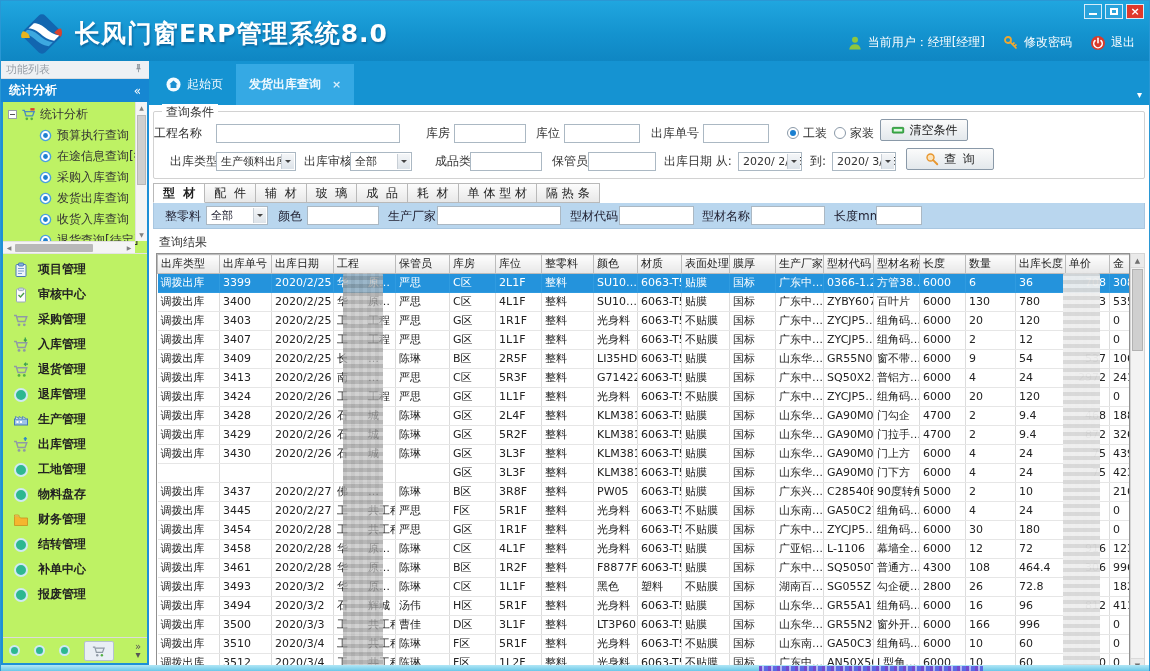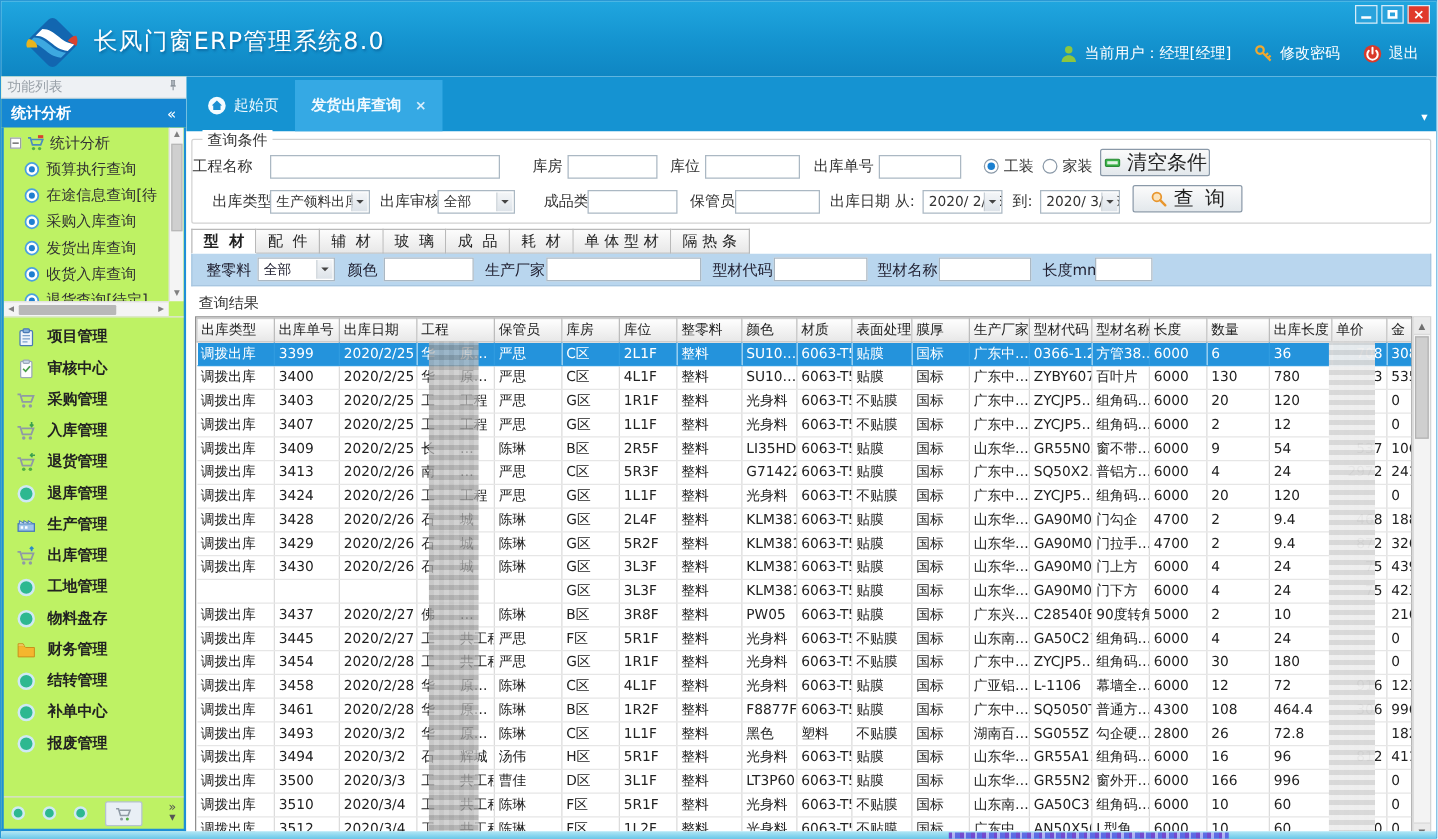--- a/index.html
+++ b/index.html
@@ -3,21 +3,21 @@
 <meta charset="utf-8">
 <style>
   *{box-sizing:border-box;margin:0;padding:0}
   html,body{width:1150px;height:671px;overflow:hidden}
   body{font-family:"DejaVu Sans","Liberation Sans",sans-serif;background:#fff;font-size:12px}
   .app{width:1150px;height:671px;display:flex;flex-direction:column;position:relative;background:#fff;border:1px solid #2a97d4}
 
   
   .titlebar{height:60px;flex:none;background:linear-gradient(#20a6df,#1493cf 55%,#0f86c3);position:relative;display:flex;align-items:center}
   .logo{width:46px;height:46px;margin:6px 10px 0 18px;flex:none}
-  .app-title{color:#fff;font-size:19px;font-weight:400;letter-spacing:1px;margin-top:4px;text-shadow:1px 2px 2px rgba(0,60,110,.45)}
+  .app-title{color:#fff;font-size:25px;font-weight:700;letter-spacing:1px;margin-top:4px;text-shadow:1px 2px 2px rgba(0,60,110,.45)}
   .win-controls{position:absolute;top:3px;right:5px;display:flex;gap:3px}
   .wc{width:18px;height:15px;background:#2aa3dc;border:1px solid #d6ecf9;color:#fff;text-align:center;cursor:pointer;position:relative}
   .wc .g-min{position:absolute;left:4px;right:4px;bottom:3px;height:2px;background:#fff}
   .wc .g-max{position:absolute;left:4px;top:3px;width:8px;height:7px;border:2px solid #fff}
   .wc.close{background:#e0392b;font-size:11px;font-weight:700;line-height:13px}
   .userbar{position:absolute;right:14px;top:33px;display:flex;align-items:center;color:#fff;font-size:12px}
   .uicon{width:16px;height:16px;display:inline-block;margin:0 5px 0 18px}
   .uicon svg{width:16px;height:16px;display:block}
   .userbar span.lbl{cursor:default}
   .userbar span.link{cursor:pointer}
@@ -32,21 +32,21 @@
   .panel-title svg{width:11px;height:11px}
   .sec-header{height:23px;flex:none;background:#1687d2;color:#fff;font-size:12px;display:flex;align-items:center;justify-content:space-between;padding:0 8px;font-weight:700}
   .sec-header .laquo{font-weight:400;cursor:pointer}
   .side-body{flex:1;border:2px solid #1e8fd6;border-top:none;display:flex;flex-direction:column;overflow:hidden}
   .tree{height:152px;flex:none;position:relative;overflow:hidden;font-size:12px;color:#333;border-bottom:1px solid #e4e4e4}
   .tree-root{display:flex;align-items:center;gap:4px;padding:4px 2px 2px 5px}
   .texp{width:9px;height:9px;border:1px solid #9aa0a6;background:#fff;position:relative;flex:none}
   .texp::after{content:"";position:absolute;left:1px;right:1px;top:3px;height:1px;background:#555}
   .ricon{width:15px;height:15px;flex:none}
   .ricon svg{width:15px;height:15px}
-  #tree-items{list-style:none;padding-left:16px}
+  #tree-items{list-style:none;padding-left:36px}
   #tree-items li{height:21px;display:flex;align-items:center;gap:5px;cursor:pointer;white-space:nowrap}
   .dot{width:13px;height:13px;flex:none}
   .dot svg{width:13px;height:13px;display:block}
   .tvsb{position:absolute;right:0;top:0;bottom:12px;width:12px;background:#f4f4f4;border-left:1px solid #e2e2e2}
   .tvsb .a{height:12px;font-size:6px;color:#808080;text-align:center;line-height:12px}
   .tvsb .a.dn{position:absolute;bottom:0;width:100%}
   .tvsb .th{position:absolute;left:1px;right:1px;top:13px;height:70px;background:#cfcfcf;border:1px solid #b8b8b8}
   .thsb{position:absolute;left:0;right:12px;bottom:0;height:12px;background:#f4f4f4;border-top:1px solid #e2e2e2;display:flex;align-items:center}
   .thsb .a{width:12px;font-size:6px;color:#808080;text-align:center}
   .thsb .th{height:8px;width:78px;background:#b8b8b8;border-radius:1px}
@@ -72,21 +72,21 @@
   
   .querybox{margin:6px 4px 0 4px;height:68px;flex:none;border:1px solid #d2d2d2;border-radius:2px;position:relative;color:#333}
   .qlegend{position:absolute;top:-8px;left:8px;background:#fff;padding:0 4px;font-size:12px;color:#333}
   .querybox label{position:absolute;height:19px;line-height:19px;white-space:nowrap}
   .tb{position:absolute;height:19px;border:1px solid #abb8c3;font-size:12px;padding:0 3px;background:#fff}
   .ddl{position:absolute;height:19px;border:1px solid #abb8c3;background:#fff;font-size:11px;line-height:17px;padding-left:4px;padding-right:15px;white-space:nowrap;overflow:hidden;cursor:pointer}
   .ddl .dda{position:absolute;right:1px;top:1px;bottom:1px;width:13px;background:linear-gradient(#f4f6f8,#dde3e9);border-left:1px solid #c8cfd6}
   .ddl .dda::after{content:"";position:absolute;left:3px;top:6px;border:3.5px solid transparent;border-top-color:#444}
   .radio{position:absolute;width:12px;height:12px;border-radius:50%;border:1px solid #8a99a8;background:#fff;cursor:pointer}
   .radio.checked::after{content:"";position:absolute;left:2px;top:2px;width:6px;height:6px;border-radius:50%;background:#1a7fd0}
-  .btn{position:absolute;height:22px;display:flex;align-items:center;justify-content:center;gap:5px;background:linear-gradient(#fbfbfb,#e3e8ec);border:1px solid #8a99a8;border-radius:2px;font-size:16px;color:#222;cursor:pointer}
+  .btn{position:absolute;height:22px;display:flex;align-items:center;justify-content:center;gap:5px;background:linear-gradient(#fbfbfb,#e3e8ec);border:1px solid #8a99a8;border-radius:2px;font-size:12px;color:#222;cursor:pointer}
   .btn svg{width:14px;height:14px}
   .btn span{white-space:pre}
 
   
   #mat-tabs{margin:4px 4px 0 4px;height:20px;flex:none;display:flex}
   .mtab{height:20px;line-height:18px;padding:0 9px;font-size:12px;background:linear-gradient(#fcfcfc,#e8e8e8);border:1px solid #b9b9b9;border-left:none;color:#222;cursor:pointer;white-space:pre}
   .mtab:first-child{border-left:1px solid #b9b9b9}
   .mtab.active{background:#fff;font-weight:700;border-bottom-color:#fff}
   .filter-row{margin:0 4px;height:26px;flex:none;background:#b9d6ee;position:relative;color:#223;border:1px solid #a8c6e0;border-top:none}
   .filter-row label{position:absolute;top:4px;height:19px;line-height:19px;white-space:nowrap}

